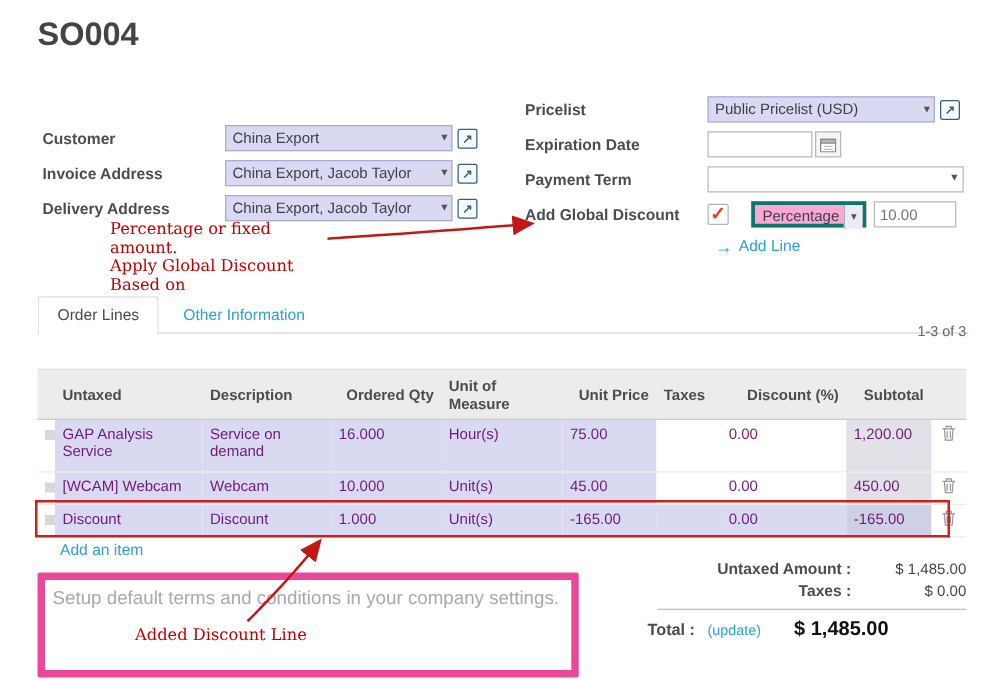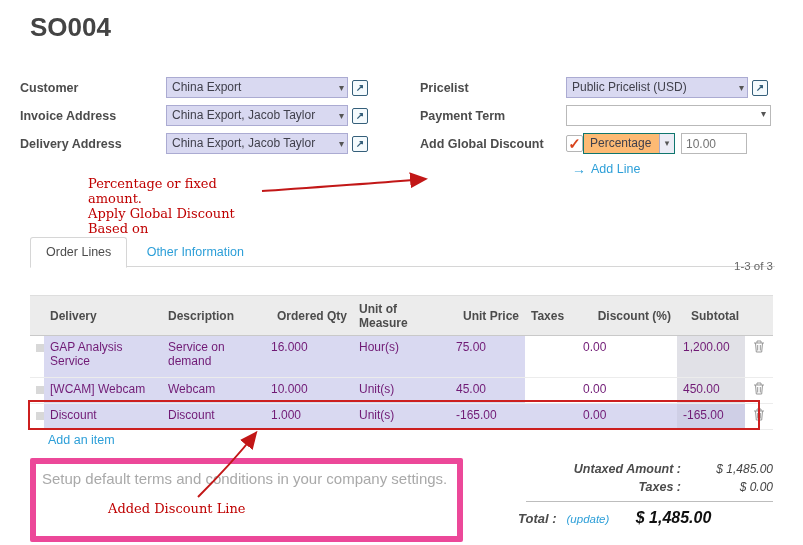--- a/index.html
+++ b/index.html
@@ -9,21 +9,21 @@
     background:#fff; color:#4c4c4c;
     font-family:"Liberation Sans", sans-serif; font-size:12px;
   }
   .abs { position:absolute; }
 
   
   .page-title { left:30px; top:12px; font-size:26px; font-weight:bold; color:#444; margin:0; }
 
   
   .fields { top:76px; }
-  .fields-left  { left:20px;  width:380px; }
+  .fields-left  { left:34px;  width:380px;margin-top:23px; }
   .fields-right { left:420px; width:360px; }
   .frow { display:flex; align-items:center; height:23px; margin-bottom:5px; }
   .flbl { width:146px; font-weight:bold; font-size:12.5px; color:#4c4c4c; flex:none; }
   .m2o {
     position:relative; width:182px; height:21px; line-height:19px;
     background:#d9d9f1; border:1px solid #ababd2; padding:0 16px 0 5px;
     color:#40404c; overflow:hidden; white-space:nowrap;
   }
   .m2o .dd { position:absolute; right:3px; top:0; font-size:10px; color:#555; }
   .ext {
@@ -43,22 +43,22 @@
   .select-like {
     position:relative; width:205px; height:21px; border:1px solid #b9b9b9; background:#fff;
   }
   .select-like .dd { position:absolute; right:4px; top:2px; font-size:10px; color:#555; }
   .checkbox {
     width:17px; height:17px; border:1px solid #b5b5b5; background:#fff; border-radius:2px;
     display:inline-flex; align-items:center; justify-content:center;
     color:#d8441c; font-weight:bold; font-size:15px; line-height:1; cursor:pointer; flex:none;
   }
   .pct-select {
-    position:relative; height:21px; width:92px; margin-left:0;
-    background:#fdba74; border:1px solid #0f766e; line-height:19px; padding:0 18px 0 6px;
+    position:relative; height:21px; width:92px; margin-left:18px;
+    background:#f9a8d4; border:3px solid #0f766e; line-height:19px; padding:0 18px 0 6px;
     color:#40404c; cursor:pointer;
   }
   .pct-select .ddbox {
     position:absolute; right:0; top:0; width:15px; height:19px; border-left:1px solid #a9a9c9;
     background:#ececf5; text-align:center; font-size:9px; line-height:19px; color:#555;
   }
   .link { color:#2d9fd8; cursor:pointer; text-decoration:none; }
   .addline { display:flex; align-items:center; gap:5px; margin-left:152px; margin-top:6px; font-size:12.5px; }
   .addline .arrow-ic { color:#2d9fd8; font-weight:bold; font-size:14px; }
 
@@ -93,21 +93,21 @@
   .trash-cell { text-align:center; vertical-align:middle; cursor:pointer; }
   .add-item { left:48px; top:433px; font-size:12.5px; }
 
   
   .notes {
     left:30px; top:458px; width:433px; height:84px;
     border:6px solid #ec4899; border-radius:2px; padding:6px; resize:none;
     font-family:"Liberation Sans", sans-serif; font-size:15px; color:#444;
   }
   .notes::placeholder { color:#a9a9a9; }
-  .totals { left:518px; top:462px; width:255px;font-style:italic; }
+  .totals { left:518px; top:448px; width:255px; }
   .trow { display:flex; align-items:baseline; margin-bottom:4px; }
   .trow .tlbl { flex:1; text-align:right; font-weight:bold; font-size:12.5px; color:#4c4c4c; }
   .trow .tval { width:92px; text-align:right; font-size:12px; color:#444; }
   .tsep { border-top:1px solid #bdbdbd; margin:7px 0 7px 8px; }
   .trow-total .tlbl-total { font-weight:bold; font-size:13px; }
   .trow-total .update { font-size:11.5px; margin-left:8px; }
   .trow-total .tval-total { width:100px; text-align:right; font-weight:bold; font-size:16px; color:#101010; }
   .trow-total { display:flex; align-items:baseline; gap:2px; }
 
   
@@ -151,20 +151,32 @@
 </div>
 
 <div class="abs fields fields-right">
   <div class="frow">
     <span class="flbl">Pricelist</span>
     <div class="m2o">
       <span>Public Pricelist (USD)</span>
       <span class="dd">▾</span>
     </div>
     <span class="ext">↗</span>
+  </div>
+  <div class="frow">
+    <span class="flbl">Expiration Date</span>
+    <input class="txtinput" style="width: 84px;" value="">
+    <span class="cal-btn">
+      <svg width="13" height="12" viewBox="0 0 13 12">
+        <rect x="0.5" y="1.5" width="12" height="10" fill="#fff" stroke="#888"></rect>
+        <rect x="0.5" y="1.5" width="12" height="3" fill="#b9b9b9" stroke="#888"></rect>
+        <line x1="3" y1="7" x2="10" y2="7" stroke="#bbb"></line>
+          <line x1="3" y1="9.5" x2="10" y2="9.5" stroke="#bbb"></line>
+      </svg>
+    </span>
   </div>
   <div class="frow">
     <span class="flbl">Payment Term</span>
     <div class="select-like">
       <span></span>
       <span class="dd">▾</span>
     </div>
   </div>
   <div class="frow">
     <span class="flbl">Add Global Discount</span>
@@ -200,21 +212,21 @@
       <col style="width:97px">
         <col style="width:75px">
         <col style="width:52px">
         <col style="width:100px">
       <col style="width:68px">
         <col style="width:28px">
     </colgroup>
     <thead>
       <tr>
         <th></th>
-        <th>Delivery</th>
+        <th>Untaxed</th>
         <th>Description</th>
         <th class="num">Ordered Qty</th>
         <th>Unit of Measure</th>
         <th class="num">Unit Price</th>
         <th>Taxes</th>
         <th class="num">Discount (%)</th>
         <th class="num">Subtotal</th>
         <th></th>
       </tr>
     </thead>

